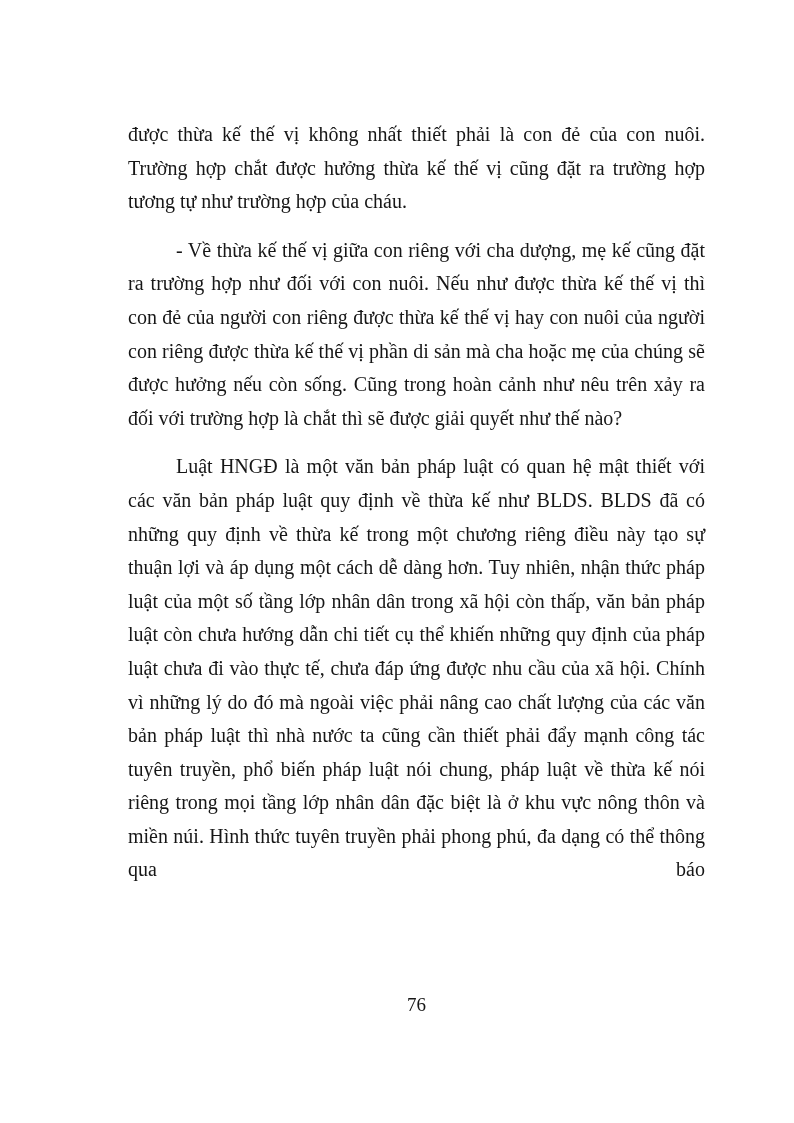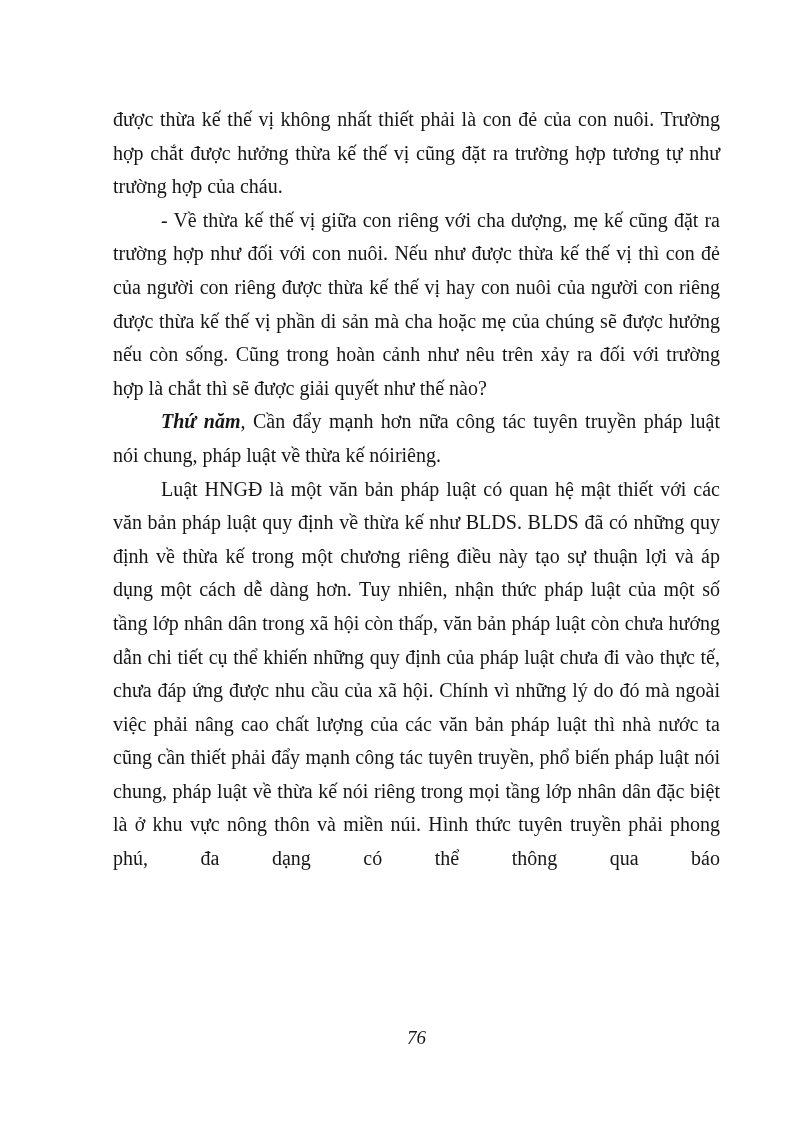--- a/index.html
+++ b/index.html
@@ -16,54 +16,52 @@
     font-family: "Liberation Serif", "DejaVu Serif", serif;
     color: #161616;
   }
   .doc-page {
     position: absolute;
     left: 113px;
     top: 103px;
     width: 607px;
   }
   .para {
-    margin: 0;
+    margin: 15px;
     font-size: 20px;
     line-height: 33.6px;
     text-align: justify;
   }
   .para.indent {
     text-indent: 48px;
   }
   .para.justify-last {
     text-align-last: justify;
   }
   .lead-bi {
     font-weight: bold;
     font-style: italic;
   }
   .page-number {
     position: absolute;
     left: 113px;
-    top: 1027px;
+    top: 994px;
     width: 607px;
     text-align: center;
     font-size: 19px;
     line-height: 22px;
     color: #161616;
-    font-style: italic;
   }
 </style>
 </head>
 <body>
 
 <div class="doc-page">
   <p class="para">được thừa kế thế vị không nhất thiết phải là con đẻ của con nuôi. Trường hợp chắt được hưởng thừa kế thế vị cũng đặt ra trường hợp tương tự như trường hợp của cháu.</p>
 
   <p class="para indent">- Về thừa kế thế vị giữa con riêng với cha dượng, mẹ kế cũng đặt ra trường hợp như đối với con nuôi. Nếu như được thừa kế thế vị thì con đẻ của người con riêng được thừa kế thế vị hay con nuôi của người con riêng được thừa kế thế vị phần di sản mà cha hoặc mẹ của chúng sẽ được hưởng nếu còn sống. Cũng trong hoàn cảnh như nêu trên xảy ra đối với trường hợp là chắt thì sẽ được giải quyết như thế nào?</p>
 
 
-  <p class="para indent"><span class="lead-bi">Thứ năm</span><span>, Cần đẩy mạnh hơn nữa công tác tuyên truyền pháp luật nói chung, pháp luật về thừa kế nóiriêng.</span></p>
 
   <p class="para indent justify-last">Luật HNGĐ là một văn bản pháp luật có quan hệ mật thiết với các văn bản pháp luật quy định về thừa kế như BLDS. BLDS đã có những quy định về thừa kế trong một chương riêng điều này tạo sự thuận lợi và áp dụng một cách dễ dàng hơn. Tuy nhiên, nhận thức pháp luật của một số tầng lớp nhân dân trong xã hội còn thấp, văn bản pháp luật còn chưa hướng dẫn chi tiết cụ thể khiến những quy định của pháp luật chưa đi vào thực tế, chưa đáp ứng được nhu cầu của xã hội. Chính vì những lý do đó mà ngoài việc phải nâng cao chất lượng của các văn bản pháp luật thì nhà nước ta cũng cần thiết phải đẩy mạnh công tác tuyên truyền, phổ biến pháp luật nói chung, pháp luật về thừa kế nói riêng trong mọi tầng lớp nhân dân đặc biệt là ở khu vực nông thôn và miền núi. Hình thức tuyên truyền phải phong phú, đa dạng có thể thông qua báo</p>
 </div>
 
 <div class="page-number">76</div>
 
 </body></html>

